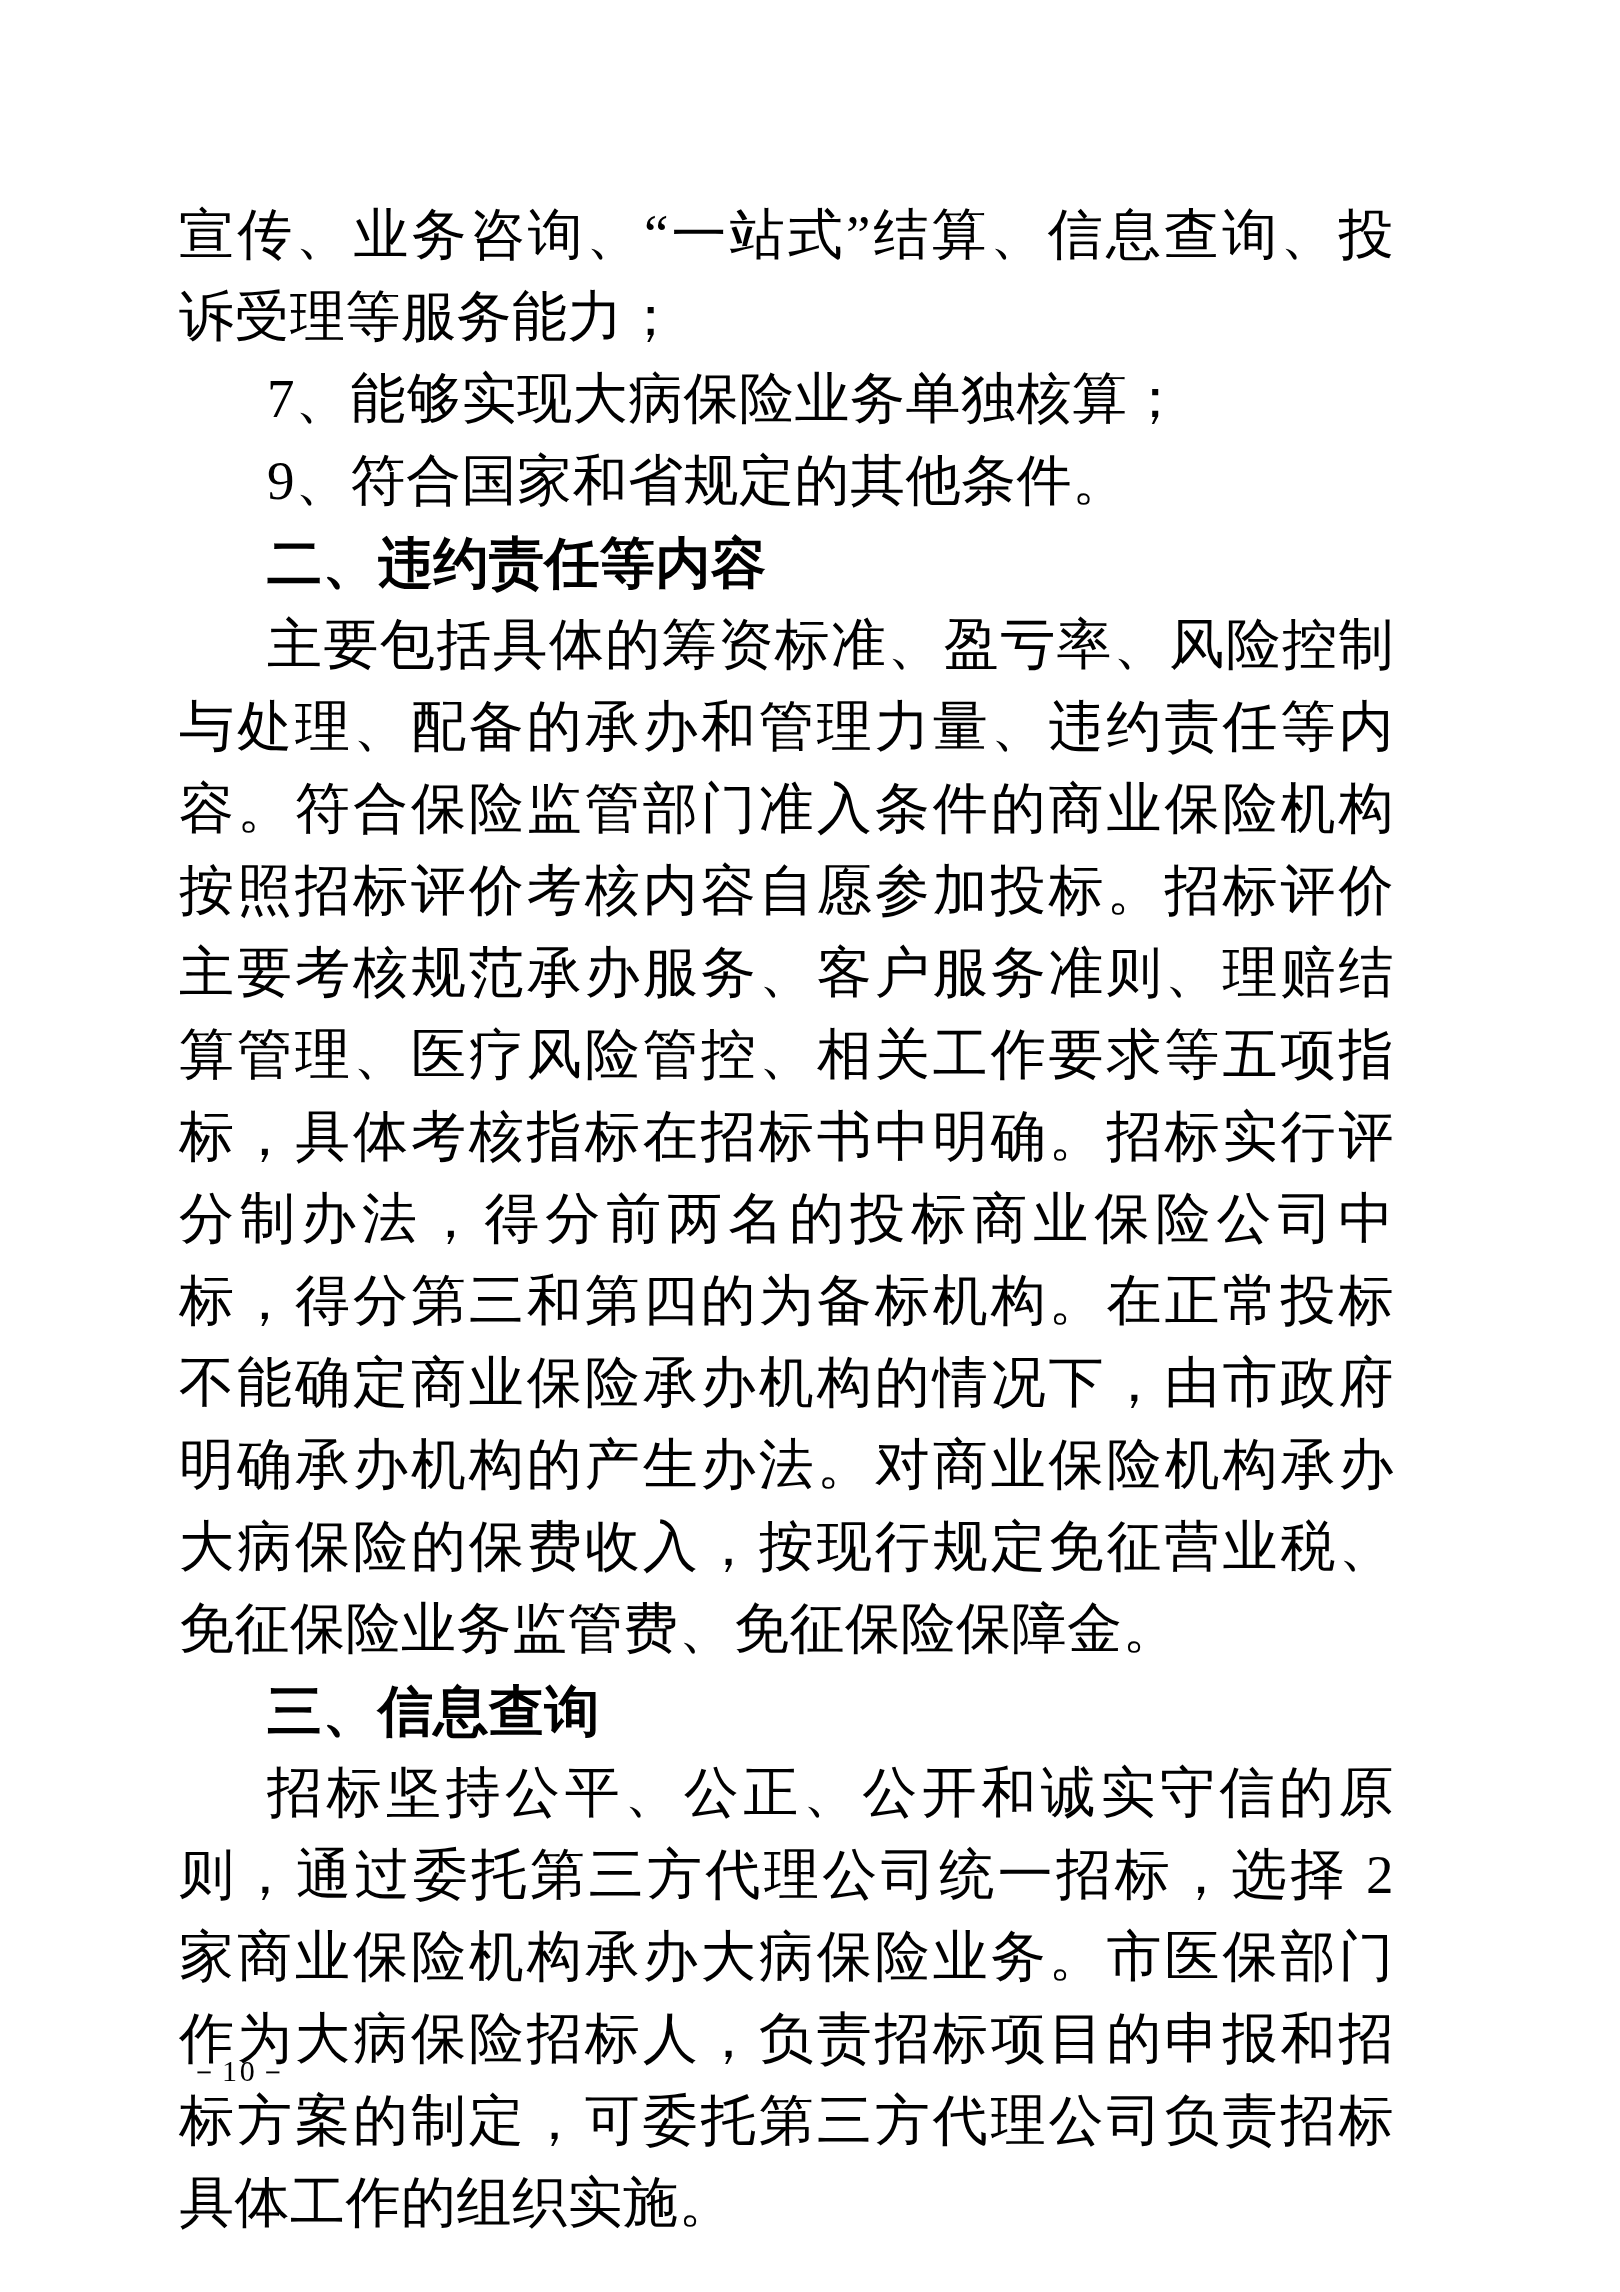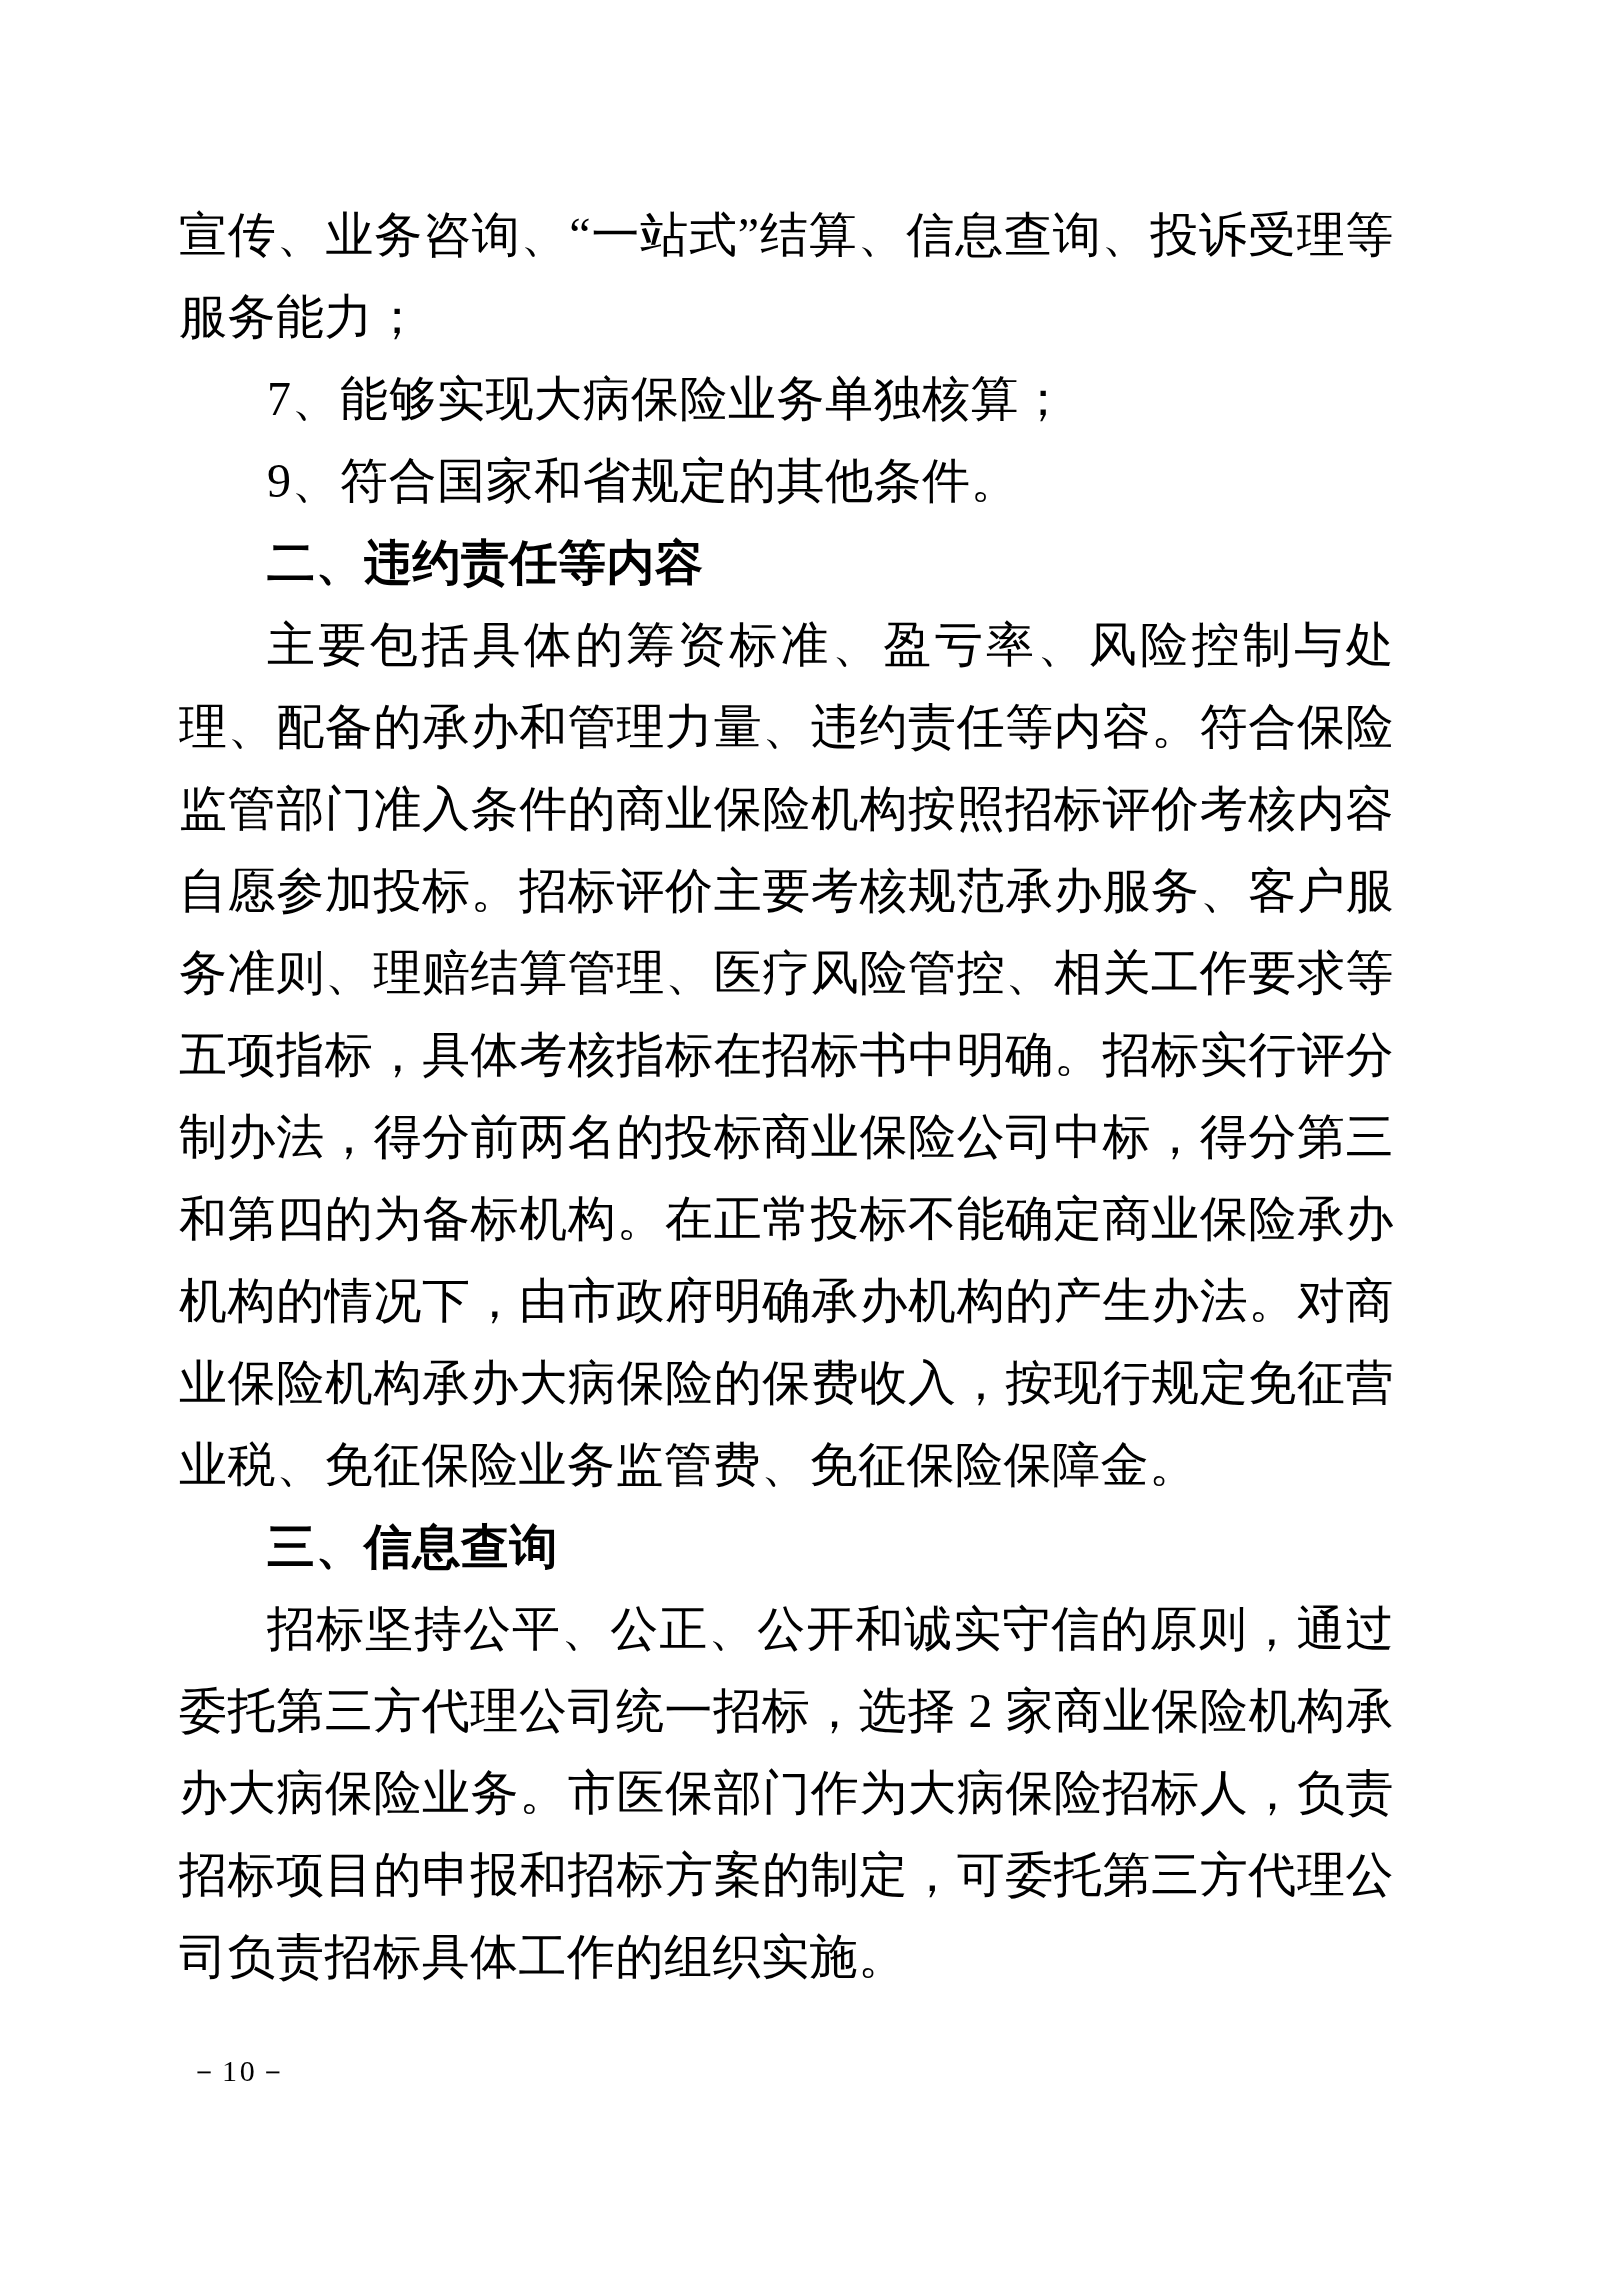--- a/index.html
+++ b/index.html
@@ -18,21 +18,21 @@
   }
   .text-block {
     position: absolute;
     left: 179px;
     top: 194px;
     width: 1215px;
   }
   .text-block p,
   .text-block h2 {
     margin: 0;
-    font-size: 48px;
+    font-size: 55px;
     line-height: 82px;
     text-align: justify;
     text-justify: inter-ideograph;
     letter-spacing: 0.5px;
     font-weight: normal;
   }
   .indent {
     text-indent: 88px;
   }
   .no-indent {

